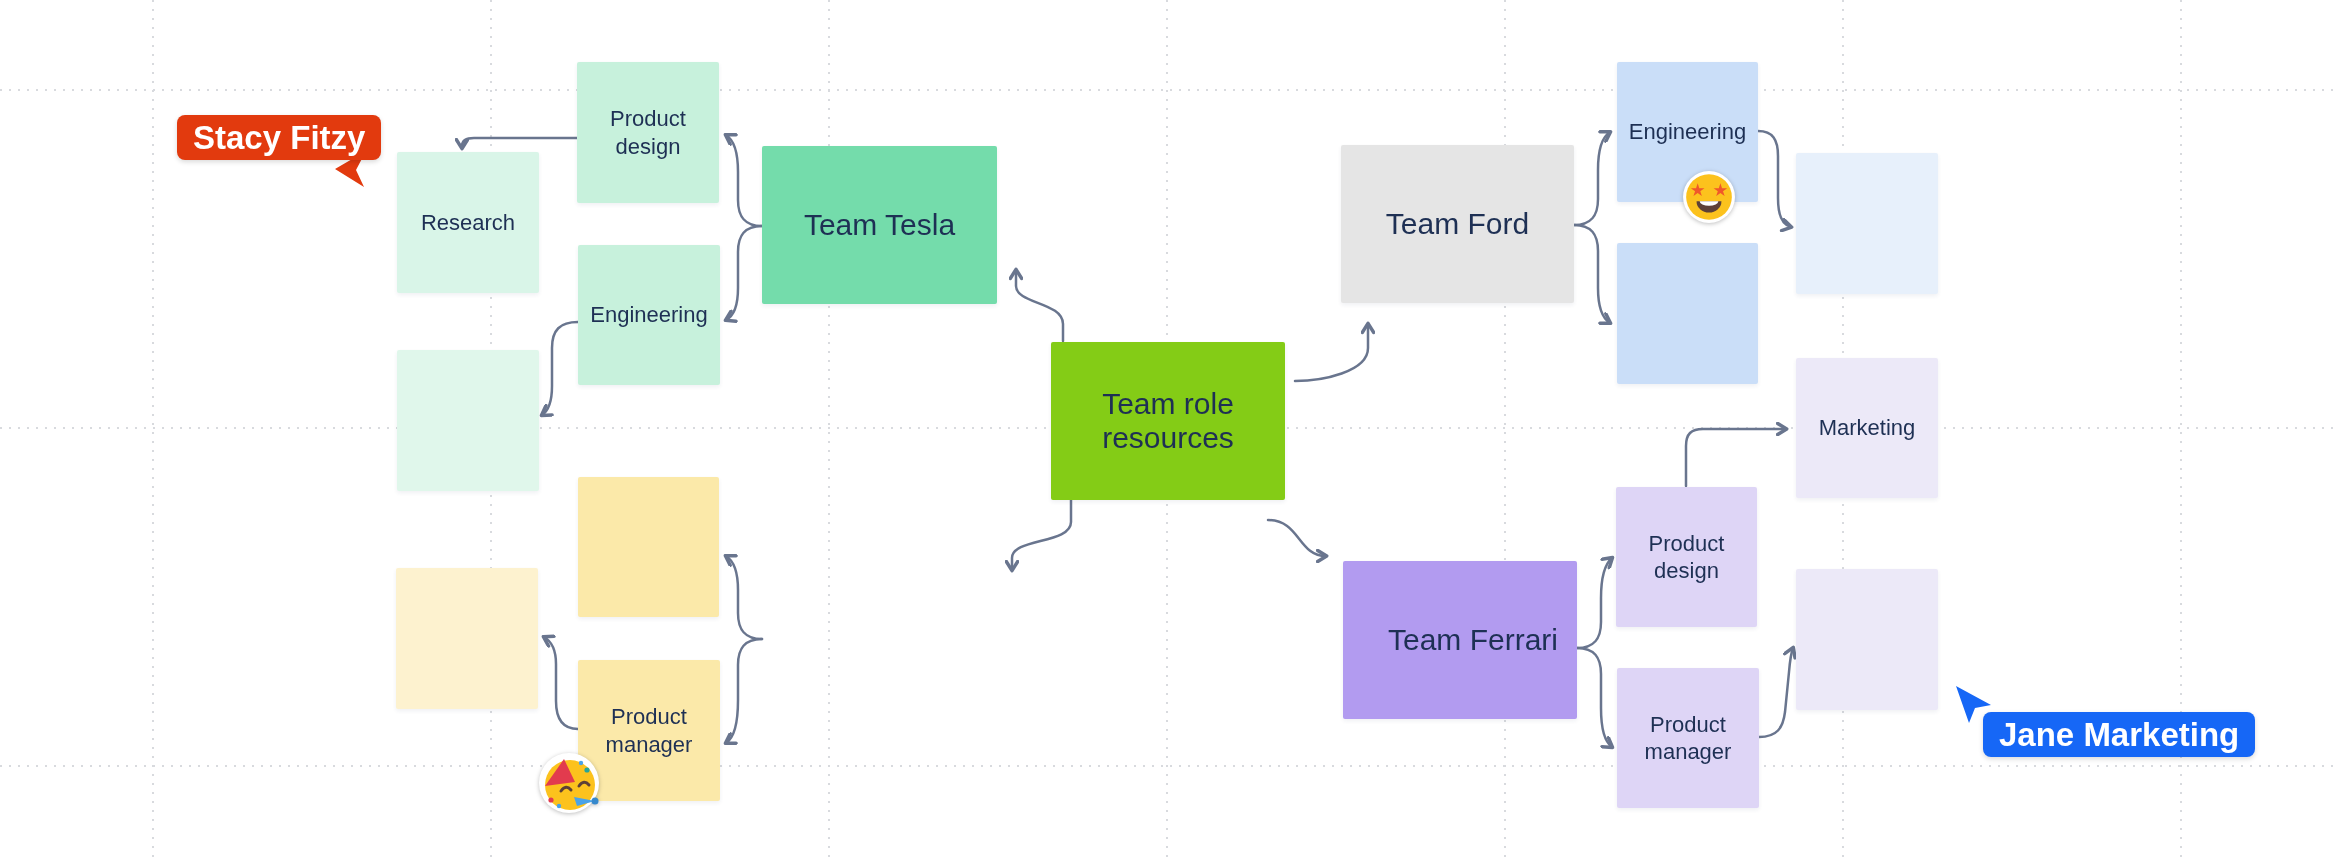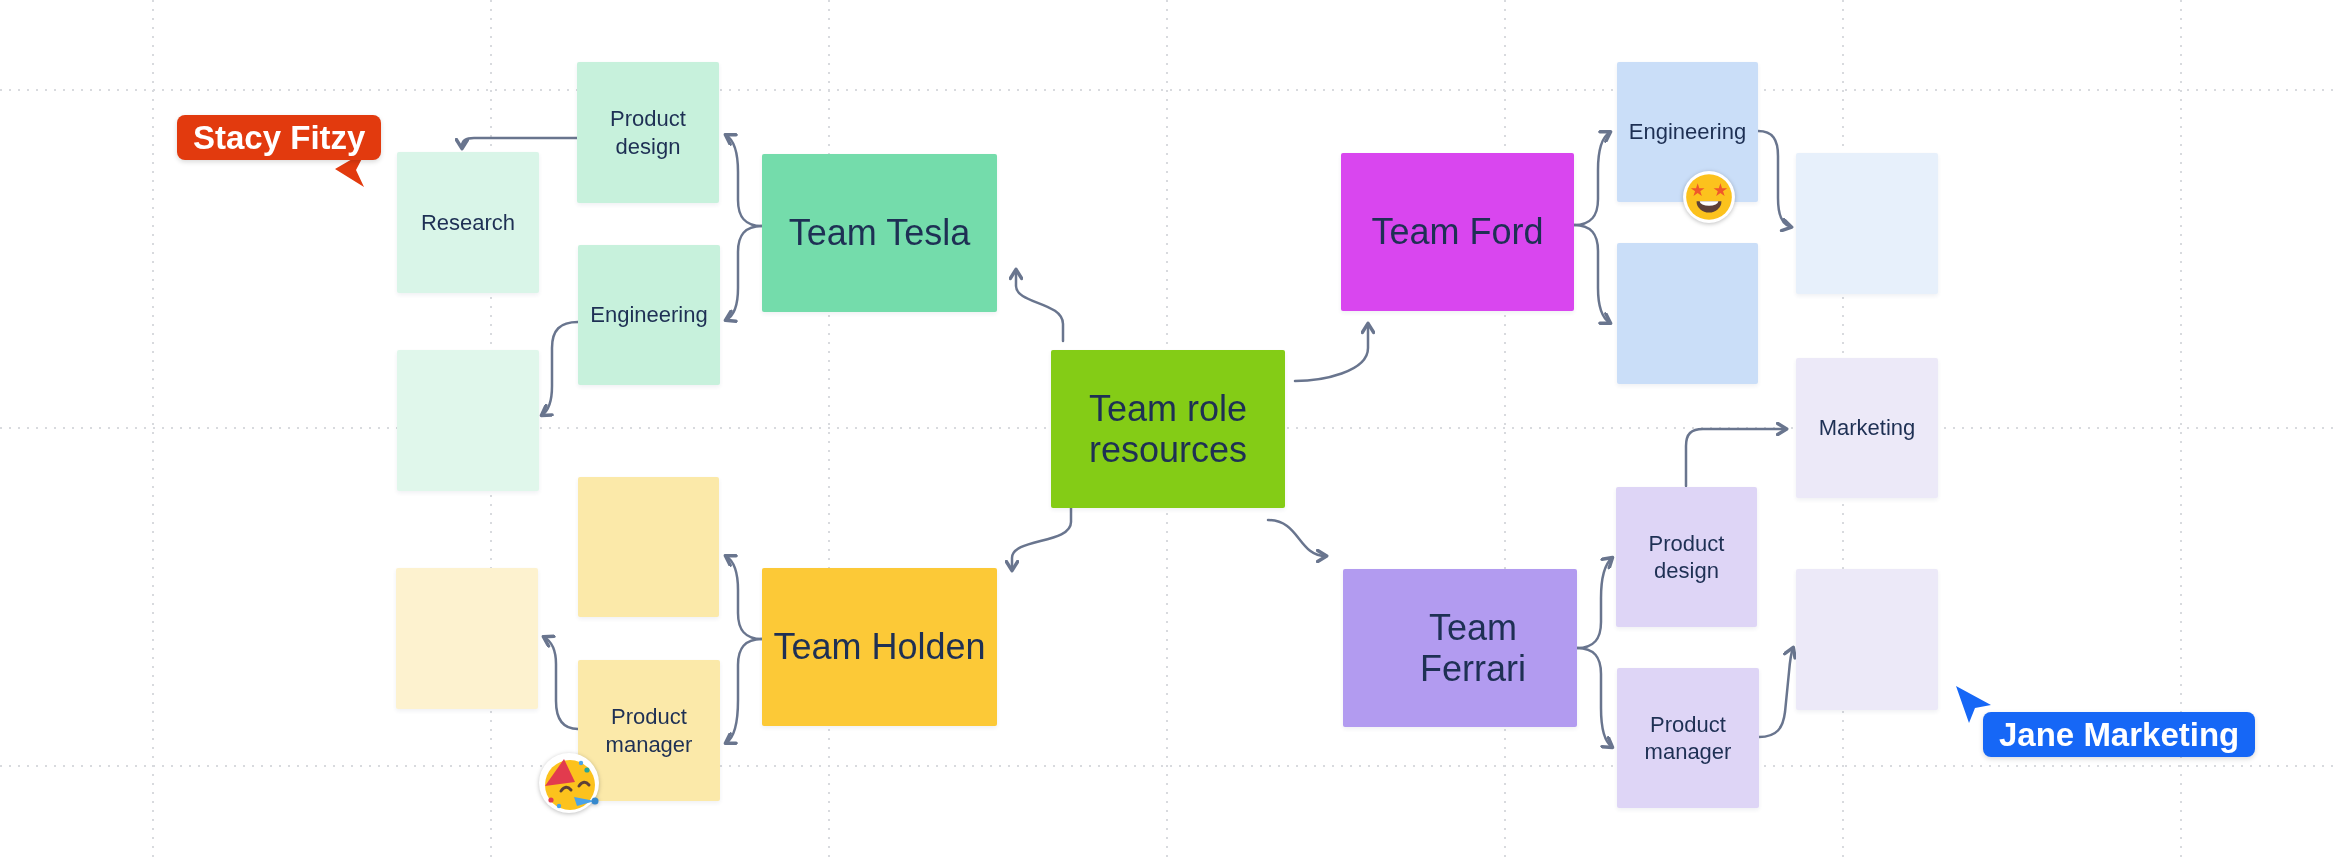--- a/index.html
+++ b/index.html
@@ -11,29 +11,29 @@
   .gridline.v{top:0;width:2px;height:860px;
     background-image:repeating-linear-gradient(to bottom,#d8dade 0 2px,transparent 2px 9px);}
   .gridline.h{left:0;height:2px;width:2336px;
     background-image:repeating-linear-gradient(to right,#d8dade 0 2px,transparent 2px 9px);}
   .node{
     position:absolute;display:flex;align-items:center;justify-content:center;
     text-align:center;color:#1e3054;border-radius:2px;box-sizing:border-box;
     padding:10px;box-shadow:0 2px 4px rgba(30,48,84,0.07);
   }
   .note{font-size:22px;line-height:1.25;}
-  .team{font-size:36px;line-height:1.15;font-weight:500;margin-top:8px;}
+  .team{font-size:30px;line-height:1.15;font-weight:500;}
   .mint-strong{background:#c7f1dc;}
   .mint-light{background:#d9f5e8;}
   .mint-pale{background:#e0f7eb;}
   .green-team{background:#74dcab;}
   .yellow-team{background:#fcc937;}
   .yellow-note{background:#fbe9a9;}
   .cream-note{background:#fdf2cf;}
-  .blue-team{background:#d946ef;text-align:center;}
+  .blue-team{background:#e5e5e5;text-align:center;}
   .blue-note{background:#cadef8;}
   .blue-pale{background:#e7f0fb;}
   .purple-team{background:#b29bf0;padding-left:36px;}
   .purple-note{background:#ded5f6;}
   .lavender-note{background:#ece9f8;}
   .gray-center{background:#84cc16;}
   .connectors{position:absolute;left:0;top:0;width:2336px;height:860px;}
   .connectors path{fill:none;stroke:#69758e;stroke-width:2.5;stroke-linecap:round;}
   .cursor-label{
     position:absolute;height:45px;line-height:45px;padding:0 16px;border-radius:8px;
@@ -96,23 +96,20 @@
   <div class="node note mint-light" style="left:397px;top:152px;width:142px;height:141px;">
     <span>Research</span>
   </div>
   <div class="node note mint-strong" style="left:578px;top:245px;width:142px;height:140px;">
     <span>Engineering</span>
   </div>
   <div class="node note mint-pale" style="left:397px;top:350px;width:142px;height:141px;">
     <span></span>
   </div>
 
-  <div class="node team yellow-team" style="left:762px;top:560px;width:235px;height:158px;">
-    <span>Team Holden</span>
-  </div>
   <div class="node note yellow-note" style="left:578px;top:477px;width:141px;height:140px;">
     <span></span>
   </div>
   <div class="node note yellow-note" style="left:578px;top:660px;width:142px;height:141px;">
     <span>Product manager</span>
   </div>
   <div class="node note cream-note" style="left:396px;top:568px;width:142px;height:141px;">
     <span></span>
   </div>
 

